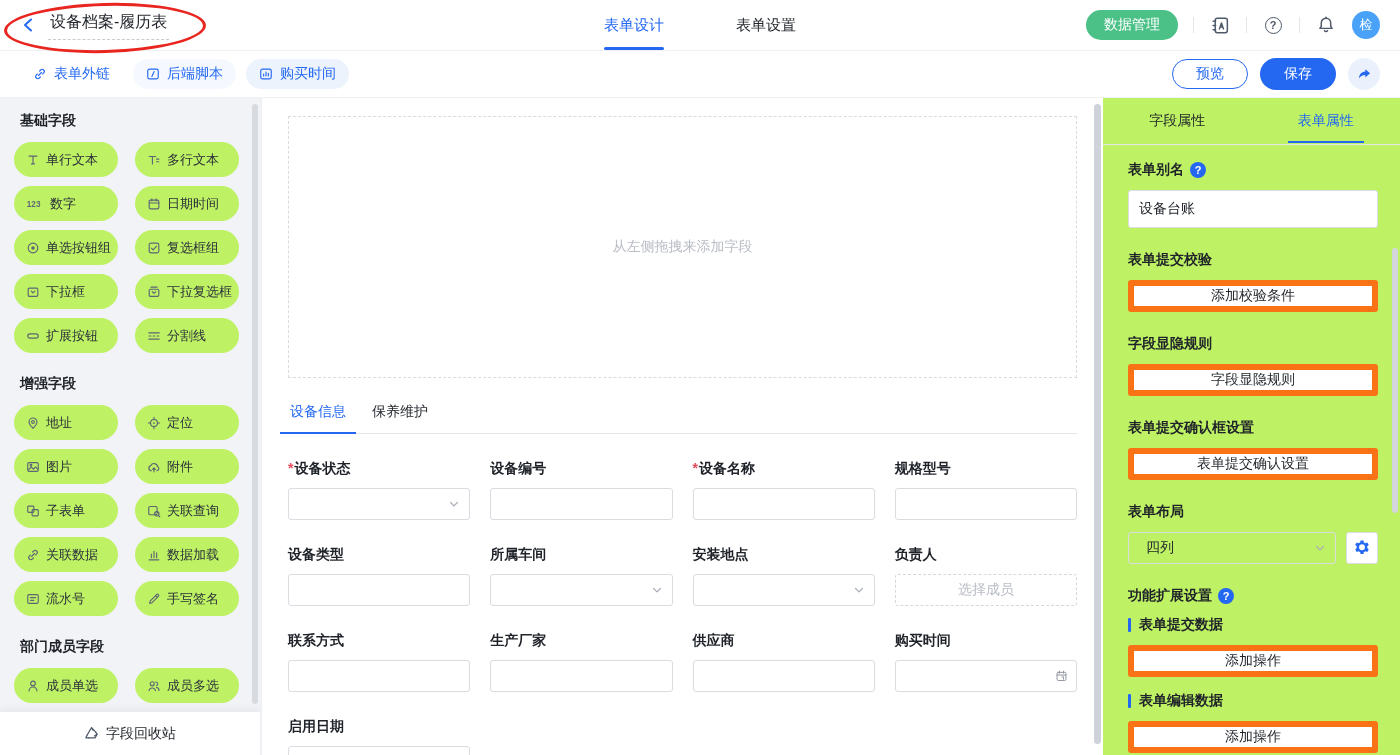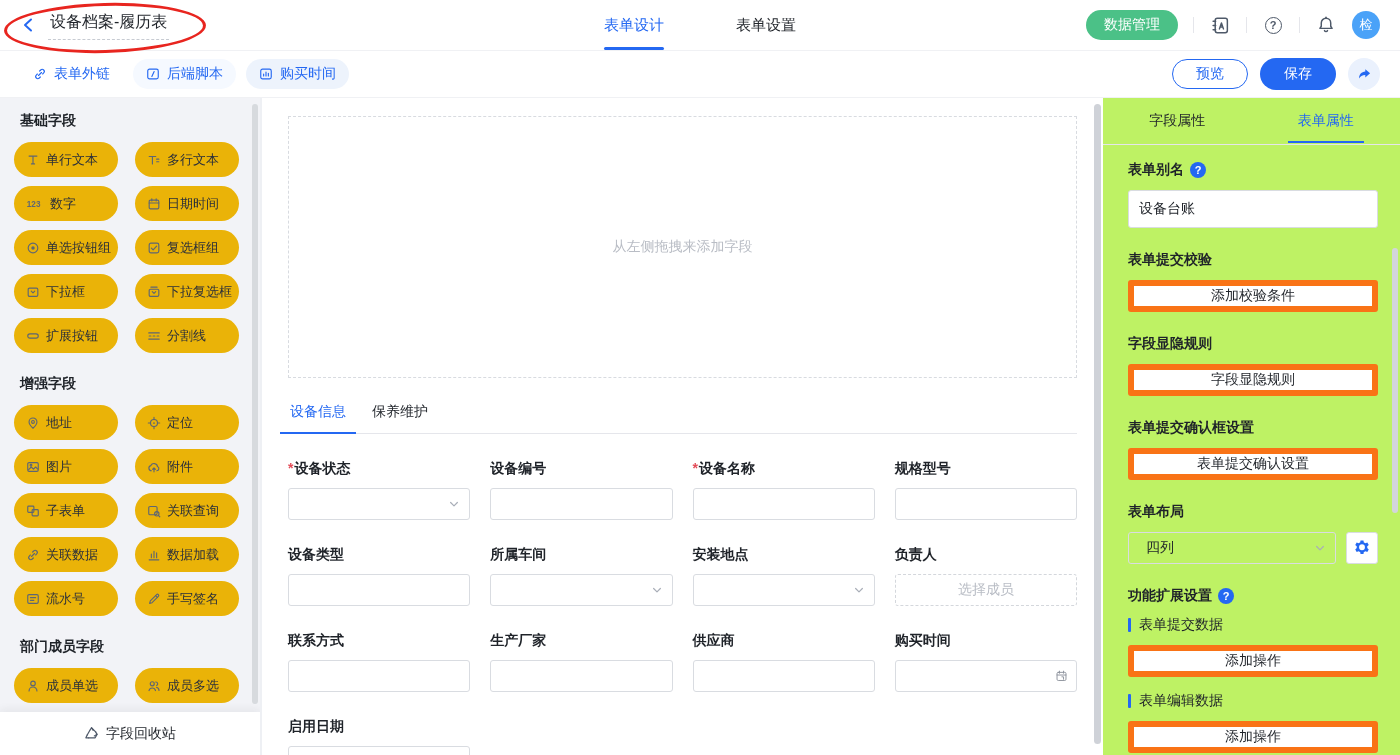--- a/index.html
+++ b/index.html
@@ -42,21 +42,21 @@
   .btn-share{width:32px;height:32px;border-radius:50%;background:#eaf1fd;display:flex;align-items:center;justify-content:center;color:#2468F2;cursor:pointer}
 
   
   .main{flex:1;display:flex;min-height:0;background:#eef0f4}
 
   
   .sidebar{width:260px;min-width:260px;background:#f2f3f7;position:relative;overflow:hidden;
        padding:14px 0 0 14px;box-sizing:border-box}
   .sb-title{font-size:14px;font-weight:bold;color:#1f2329;margin:0 0 12px 6px}
   .sb-grid{display:grid;grid-template-columns:104px 104px;gap:9px 17px;margin-bottom:22px}
-  .side-item{display:flex;align-items:center;gap:6px;height:35px;padding-left:12px;background:#eab308;border-radius:18px;
+  .side-item{display:flex;align-items:center;gap:6px;height:35px;padding-left:12px;background:#bef264;border-radius:18px;
        font-size:13px;color:#2a2f3a;cursor:grab;box-sizing:border-box;white-space:nowrap}
   .side-item .ico{color:#5e6673;display:flex}
   .sb-scroll{position:absolute;right:2px;top:6px;width:6px;height:600px;background:#d7dade;border-radius:3px}
   .recycle-bar{position:absolute;left:0;right:0;bottom:0;height:43px;background:#fff;display:flex;align-items:center;
        justify-content:center;gap:7px;font-size:14px;color:#1f2329;box-shadow:0 -3px 8px rgba(31,35,41,.06);cursor:pointer;z-index:2}
   .recycle-bar .ico{color:#4e5969;display:flex}
 
   
   .canvas{flex:1;background:#fff;margin-left:2px;position:relative;padding:18px 26px 0;box-sizing:border-box;overflow:hidden}
   .drop-area{height:262px;border:1px dashed #d8dbe0;display:flex;align-items:center;justify-content:center;
@@ -89,21 +89,21 @@
   .p-input{height:32px;border:1px solid #d9dce1;border-radius:3px;display:flex;align-items:center;padding:18px 10px;
        font-size:14px;color:#1f2329;box-sizing:border-box;background:#fff}
   .p-btn{display:block;width:100%;height:32px;background:#fff;border:6px solid #f97316;border-radius:3px;font-size:14px;
        color:#1f2329;cursor:pointer;font-family:inherit}
   .layout-row{display:flex;gap:10px}
   .p-select{flex:1;position:relative;height:32px;border:1px solid #d9dce1;border-radius:3px;display:flex;align-items:center;
        padding:0 17px;font-size:14px;box-sizing:border-box;cursor:pointer}
   .p-select .chev{position:absolute;right:9px;top:50%;transform:translateY(-50%);color:#a9aeb8;display:flex}
   .gear-btn{width:32px;height:32px;min-width:32px;border:1px solid #d9dce1;border-radius:3px;background:#fff;display:flex;
        align-items:center;justify-content:center;color:#2468F2;cursor:pointer}
-  .sub-title{display:flex;align-items:center;gap:8px;font-size:14px;font-weight:normal;margin:2px 0 11px}
+  .sub-title{display:flex;align-items:center;gap:8px;font-size:14px;font-weight:bold;margin:2px 0 11px}
   .sub-bar{width:3px;height:14px;background:#2468F2;border-radius:1px}
   .sub-block{margin-bottom:15px}
   .panel-scroll{position:absolute;right:2px;top:150px;width:6px;height:265px;background:#d3d6db;border-radius:3px}
 </style>
 </head>
 <body>
 
 <div class="app">
 
   <header class="hdr">

